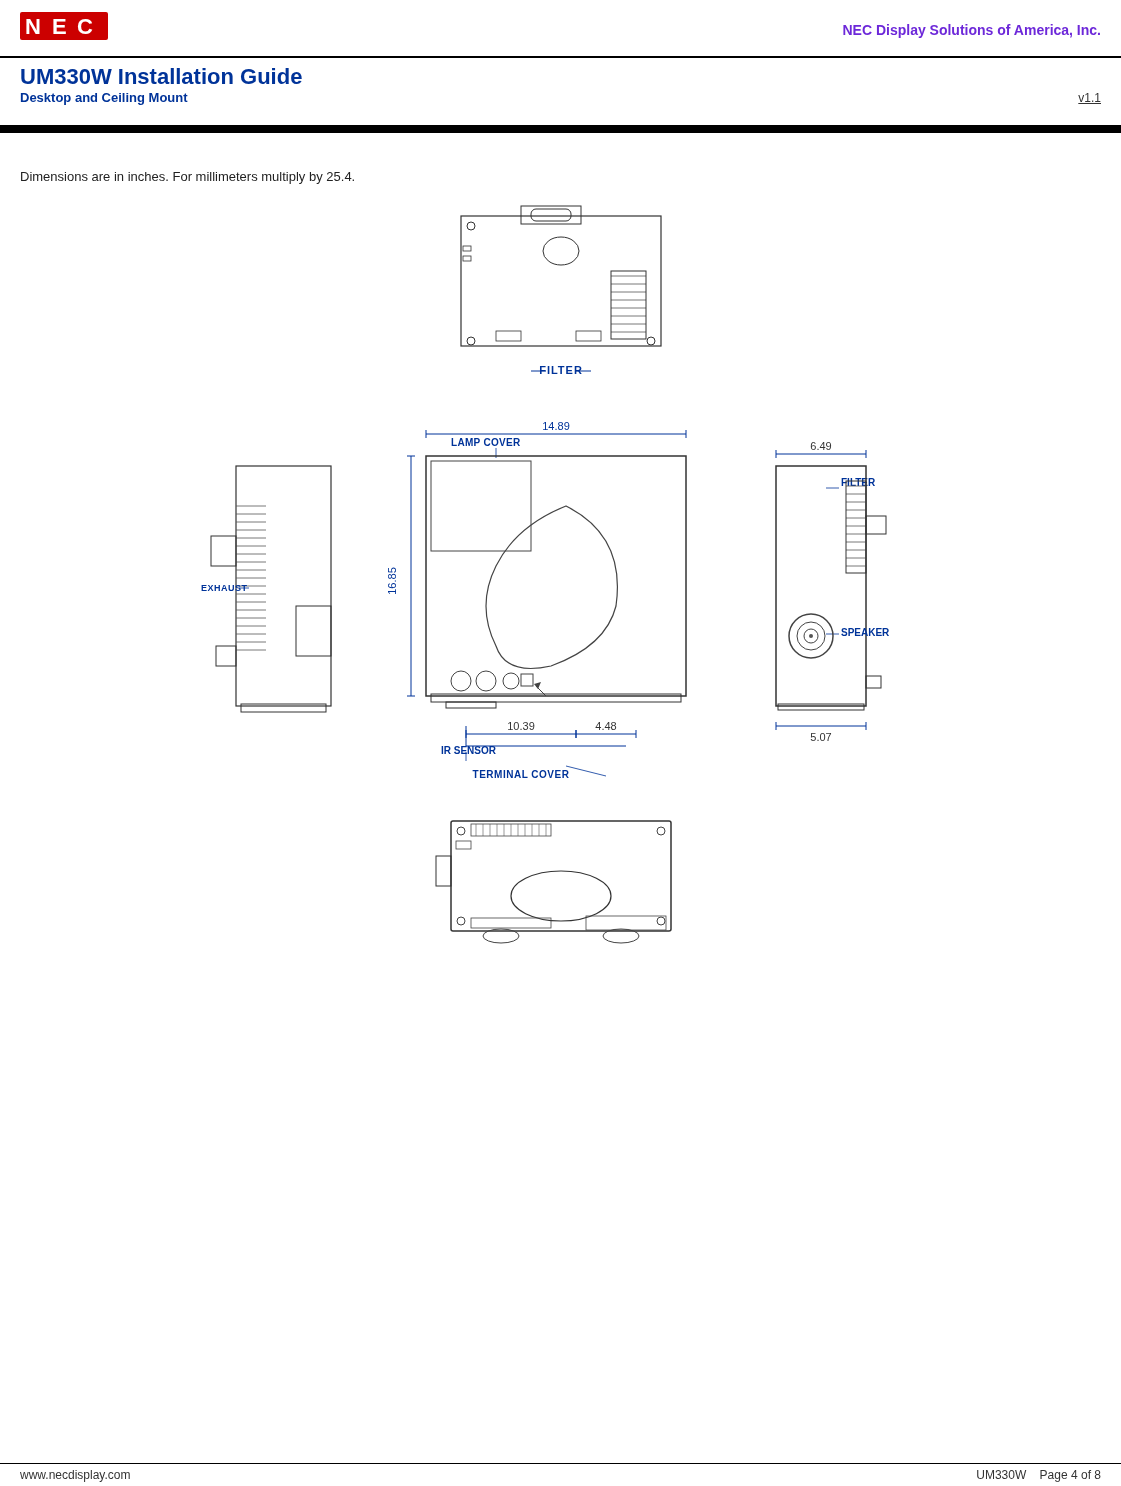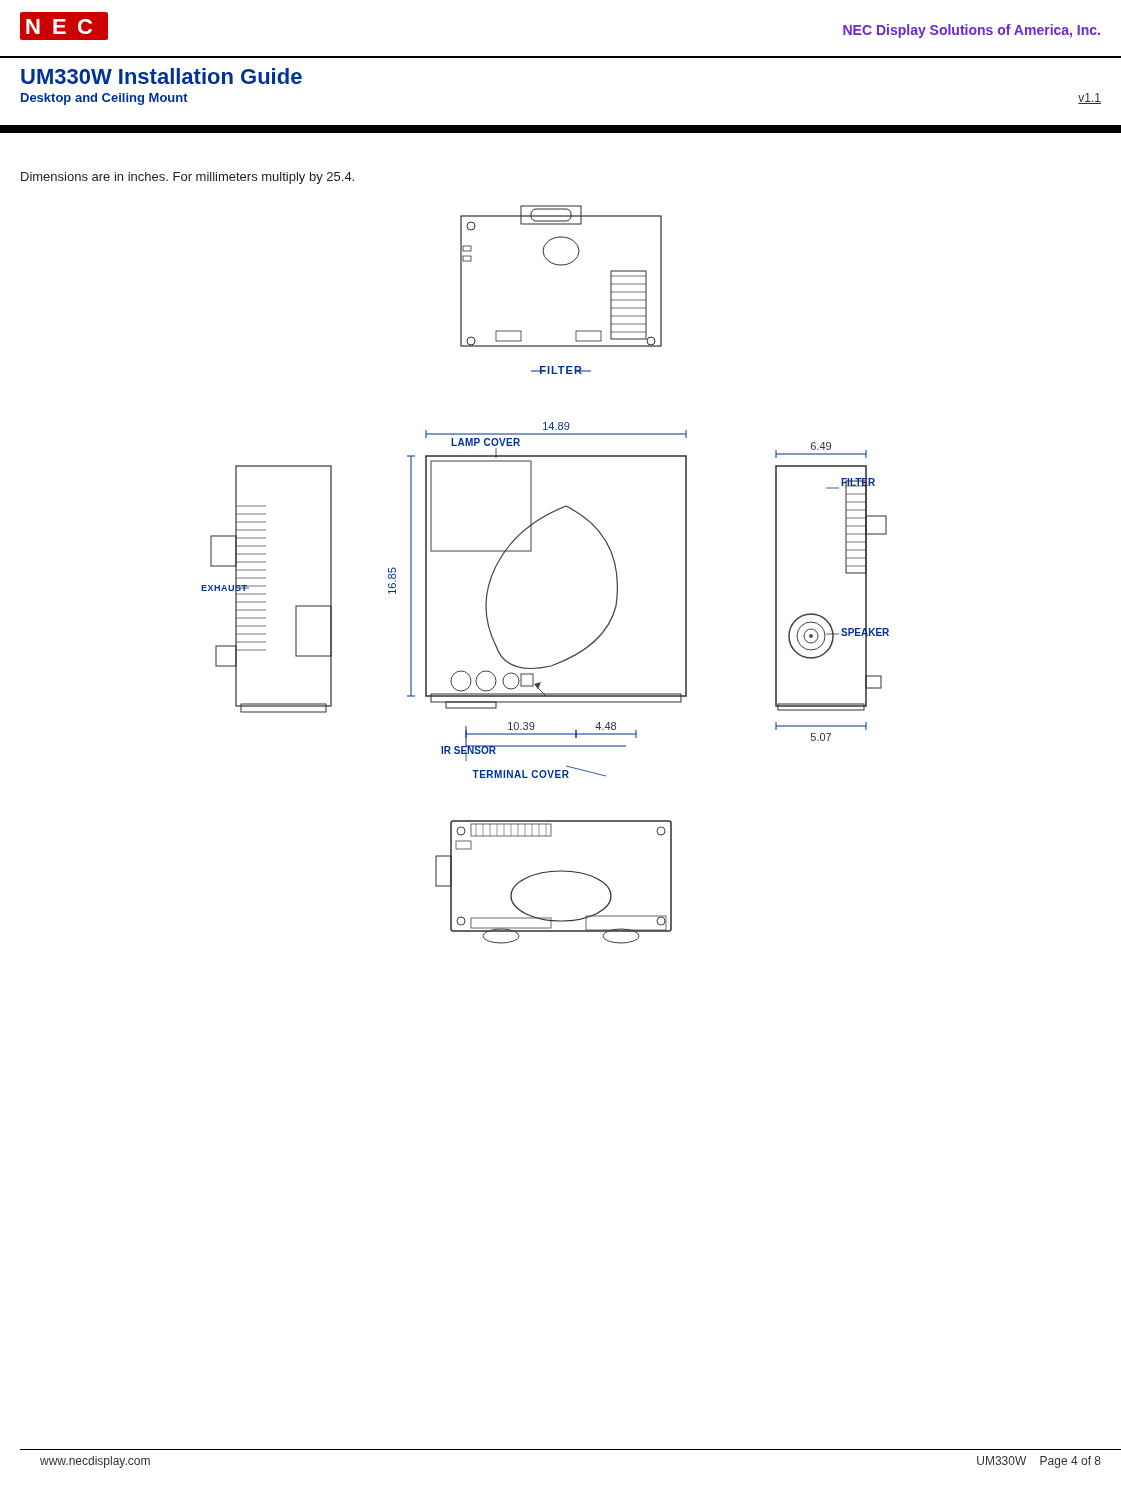--- a/index.html
+++ b/index.html
@@ -119,31 +119,30 @@
     }
 
     
     .diagram-svg {
       display: block;
     }
 
     
     .footer {
       position: absolute;
-      bottom: 14px;
+      bottom: 0;
       left: 0;
       right: 0;
       border-top: 1.5px solid #000;
       display: flex;
       justify-content: space-between;
       align-items: center;
       padding: 4px 20px;
       font-size: 12px;
       color: #333;
-      margin-left: 20px;
     }
   </style>
 </head>
 <body>
 
 <div class="header">
   <div class="logo-area">
 
     <svg class="nec-logo" viewBox="0 0 90 40" xmlns="http://www.w3.org/2000/svg">
 

